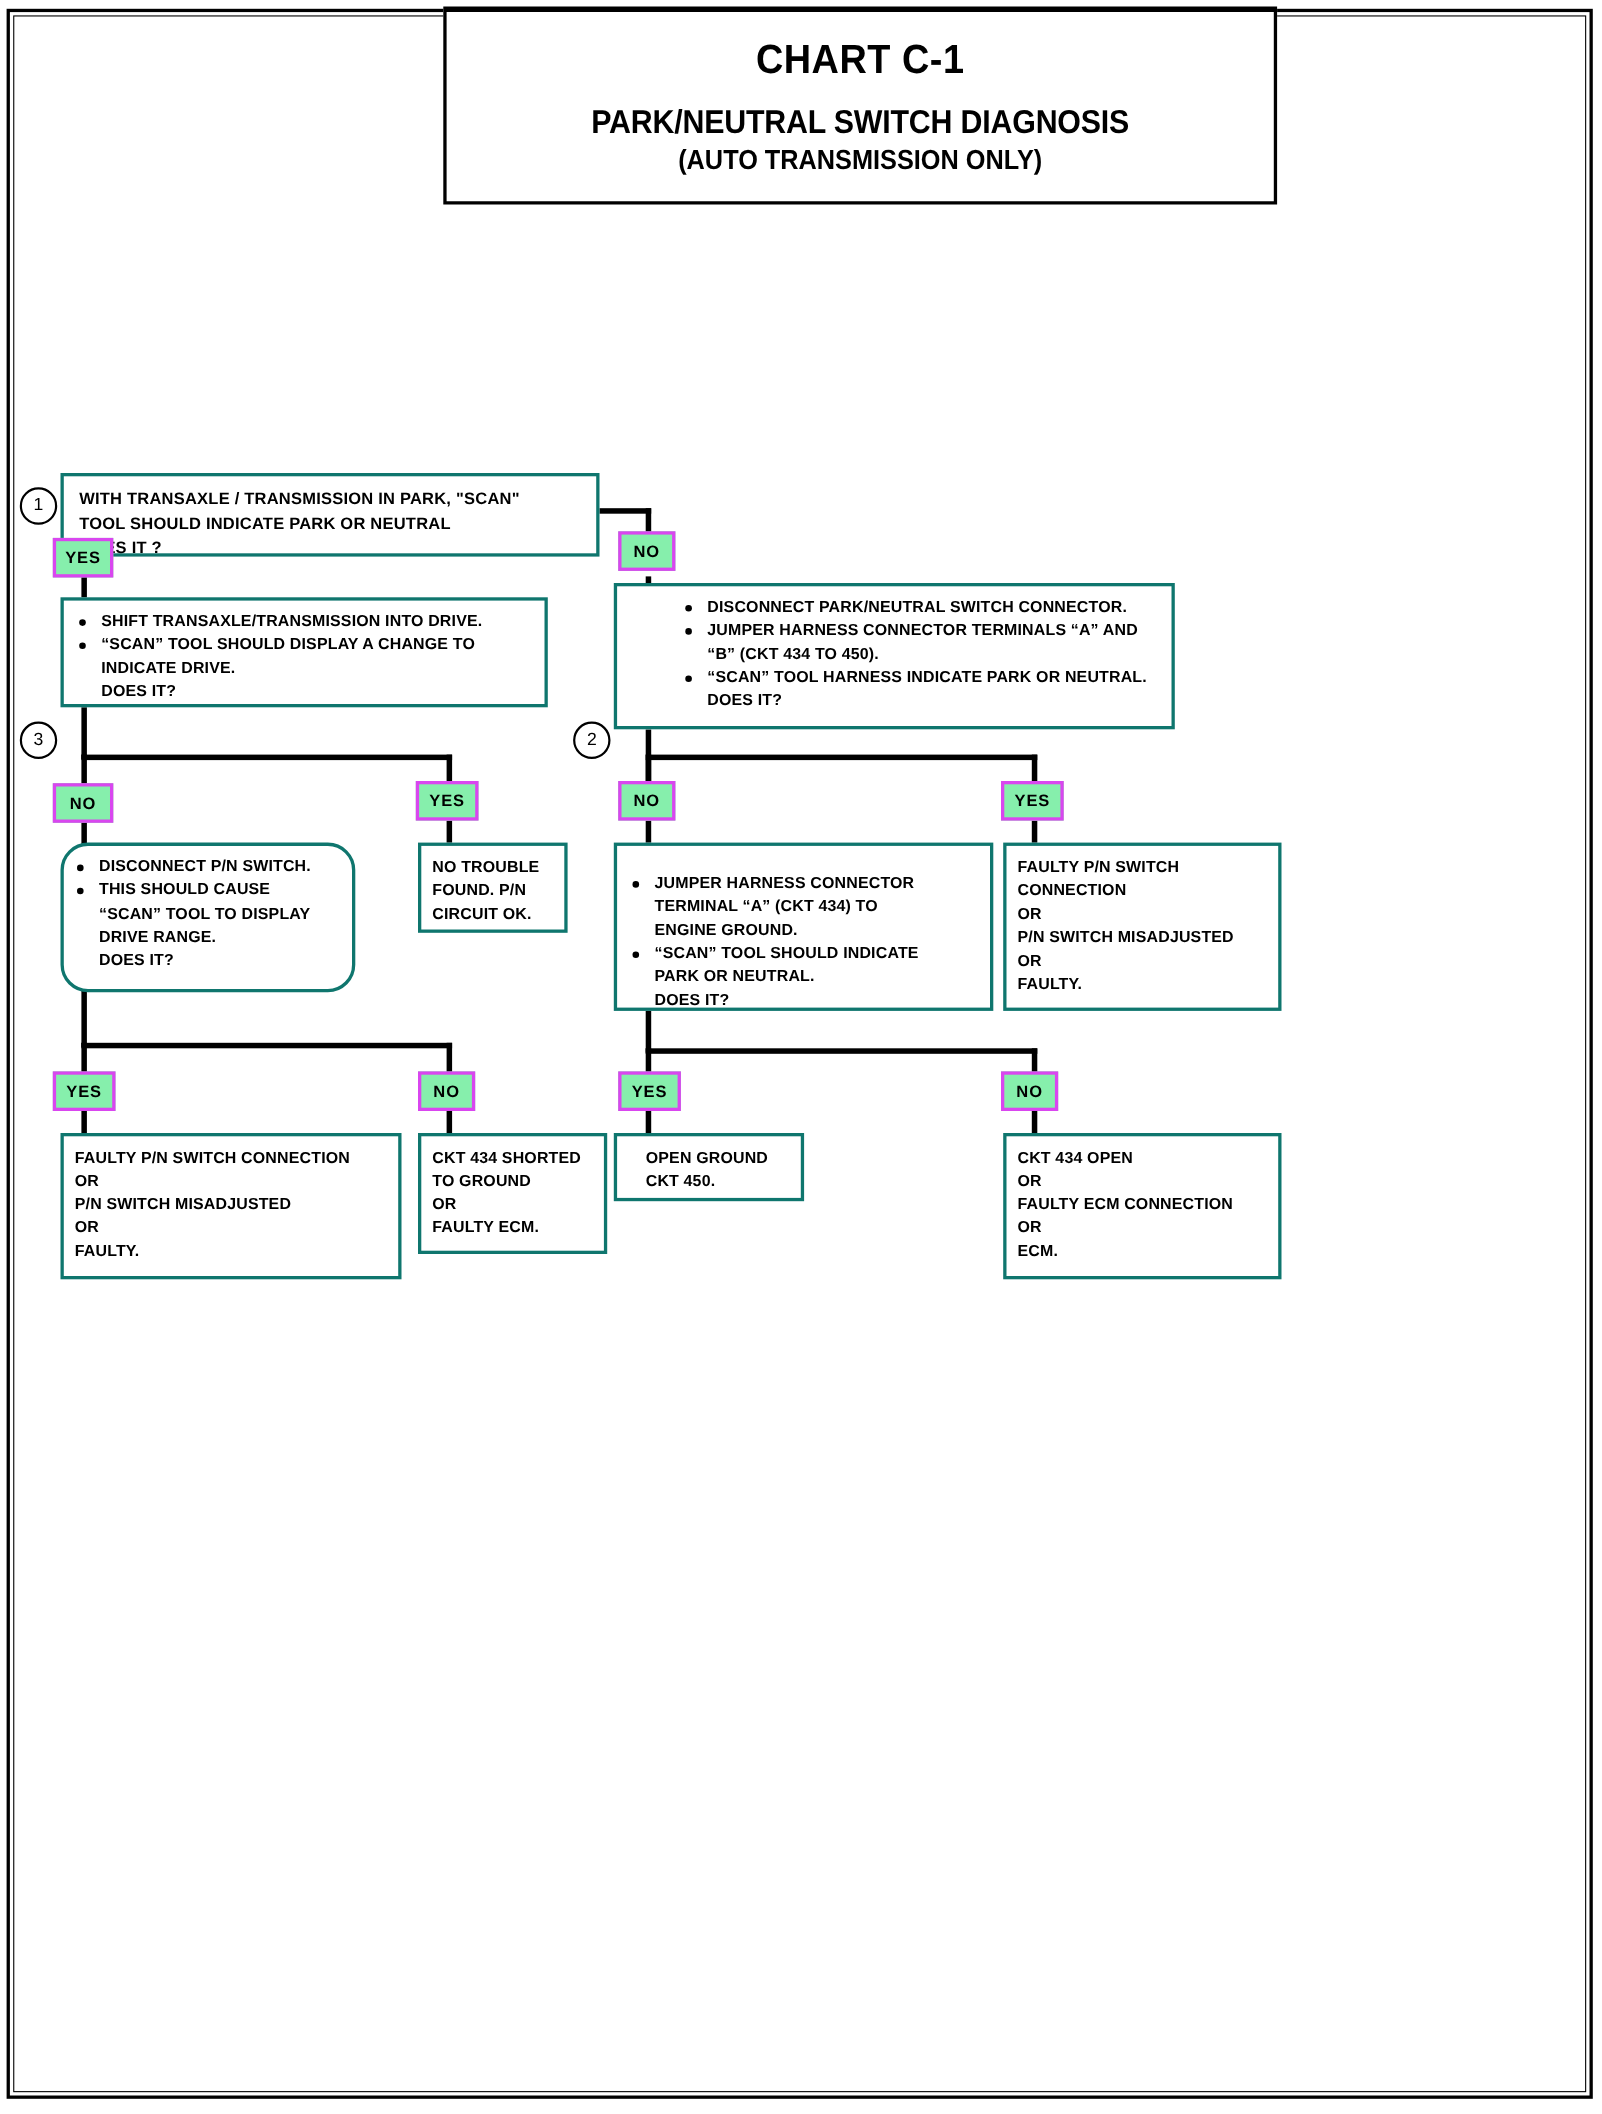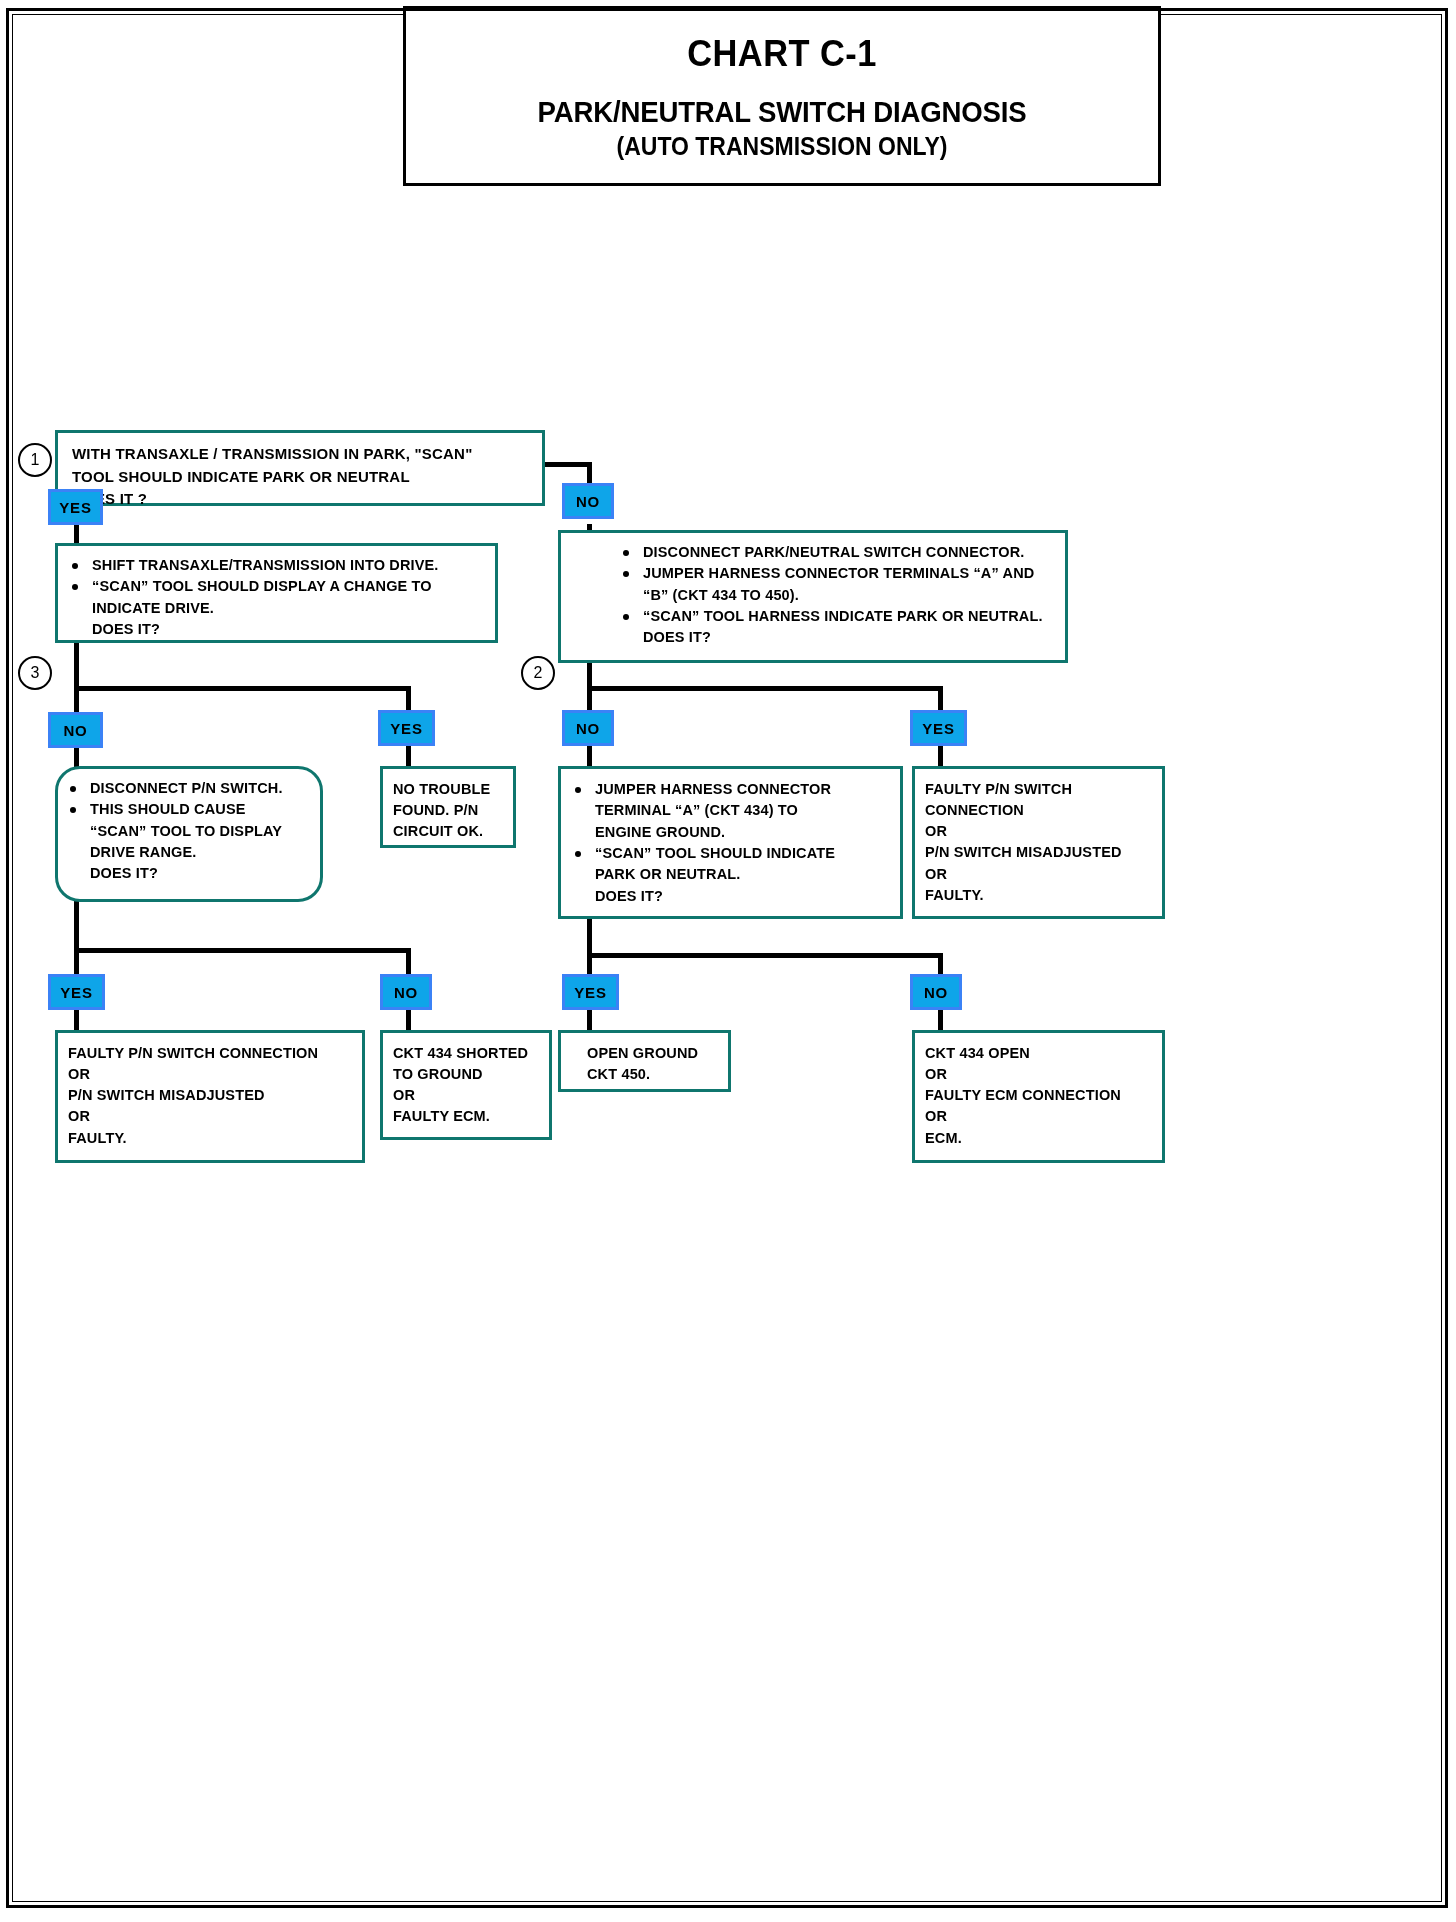--- a/index.html
+++ b/index.html
@@ -104,22 +104,22 @@
     position: absolute;
     left: 6px; top: 8px;
     width: 6px; height: 6px;
     background: #000;
     border-radius: 50%;
   }
 
   
   .yn {
     position: absolute;
-    border: 3px solid #3b82f6;
-    background: #0ea5e9;
+    border: 3px solid #d946ef;
+    background: #86efac;
     font-size: 15px;
     font-weight: bold;
     letter-spacing: 0.8px;
     display: flex;
     align-items: center;
     justify-content: center;
     z-index: 6;
   }
 
   
@@ -254,21 +254,21 @@
 
 <div class="fbox" style="left:380px; top:766px; width:136px; height:82px;">
   <div class="pad" style="padding:10px 8px 6px 10px;">
     <div class="txt">NO TROUBLE
 FOUND.  P/N
 CIRCUIT OK.</div>
   </div>
 </div>
 
 <div class="fbox" style="left:558px; top:766px; width:345px; height:153px;">
-  <div class="pad" style="padding:10px 8px 6px 8px;">
+  <div class="pad" style="padding:10px 8px 6px 8px;margin-top:14px;">
     <ul class="bullets">
       <li>JUMPER HARNESS CONNECTOR
 TERMINAL “A” (CKT 434) TO
 ENGINE GROUND.</li>
       <li>“SCAN” TOOL SHOULD INDICATE
 PARK OR NEUTRAL.
 DOES IT?</li>
     </ul>
   </div>
 </div>

